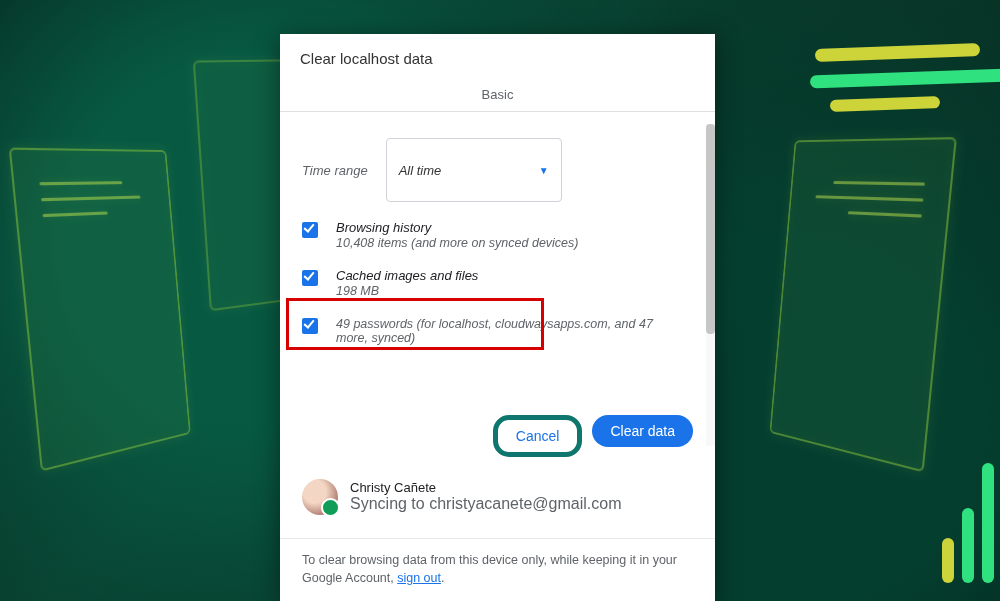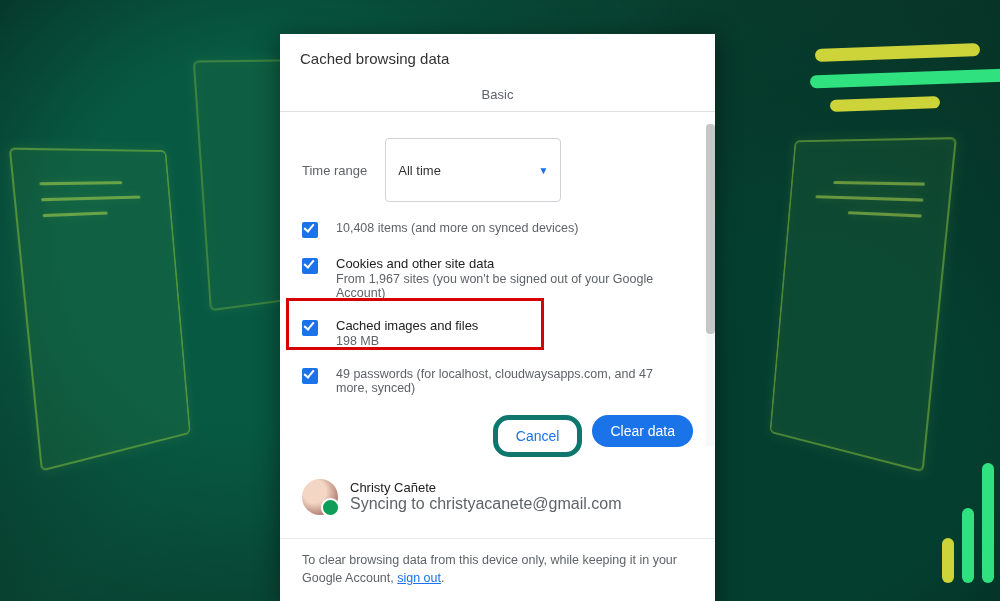--- a/index.html
+++ b/index.html
@@ -16,21 +16,21 @@
   .pane{position:absolute;border:2px solid #86c33b;border-radius:6px;opacity:.55;
         background:rgba(40,120,70,.18);filter:drop-shadow(0 0 4px rgba(134,195,59,.45));}
   .pane .ln{position:absolute;height:3px;background:#b7e04c;border-radius:2px;}
   
   .dialog{position:absolute;left:280px;top:34px;width:435px;height:567px;
           background:#fff;box-shadow:0 4px 24px rgba(0,0,0,.45);}
   .title{padding:16px 20px 10px;font-size:15px;color:#333;}
   .tabs{display:flex;border-bottom:1px solid #e0e0e0;}
   .tab{flex:1;text-align:center;padding:10px 0 9px;cursor:pointer;color:#5f6368;}
   .tab.active{color:#1a73e8;border-bottom:2px solid #1a73e8;font-weight:500;}
-  .scroll{position:absolute;left:0;right:19px;top:90px;height:322px;overflow:hidden;padding:0 22px;}
+  .scroll{position:absolute;left:0;right:19px;top:90px;height:322px;overflow:hidden;padding:0 22px;font-style:italic;}
   .scrollbar{position:absolute;right:0;top:90px;width:9px;height:322px;background:#f8f8f8;}
   .thumb{position:absolute;right:0;top:0;width:9px;height:210px;background:#c6c6c6;border-radius:4px;}
   .row{display:flex;align-items:center;margin:14px 0 2px;}
   .lbl{color:#5f6368;margin-right:18px;}
   .select{display:inline-flex;align-items:center;justify-content:space-between;
           width:150px;height:30px;padding:16px 12px;border:1px solid #cfd2d7;
           border-radius:4px;cursor:pointer;color:#333;}
   .select .caret{color:#1a73e8;font-size:10px;}
   .item{display:flex;align-items:flex-start;margin-top:18px;}
   .cb{flex:0 0 16px;height:16px;margin-top:2px;margin-right:18px;border-radius:2px;
@@ -77,51 +77,45 @@
 </div>
 <div class="pane" style="left:200px;top:60px;width:120px;height:240px;transform:perspective(650px) rotateY(18deg) rotateZ(-4deg);opacity:.4;"></div>
 <div class="pane" style="right:55px;top:140px;width:175px;height:310px;transform:perspective(600px) rotateY(-28deg) rotateZ(6deg);">
   <div class="ln" style="right:25px;top:40px;width:100px;"></div>
   <div class="ln" style="right:25px;top:55px;width:120px;"></div>
   <div class="ln" style="right:25px;top:70px;width:80px;"></div>
 </div>
 
 <div class="dialog">
 
-  <div class="title">Cached browsing data</div>
+  <div class="title">Clear localhost data</div>
 
   <div class="tabs">
     <div class="tab">Basic</div>
   </div>
 
   <div class="scroll">
 
     <div class="row">
       <span class="lbl">Time range</span>
       <div class="select">
         <span>All time</span>
         <span class="caret">▼</span>
       </div>
     </div>
 
     <div class="item">
       <div class="cb"></div>
       <div class="txt">
+        <div class="t1">Browsing history</div>
         <div class="t2">10,408 items (and more on synced devices)</div>
       </div>
     </div>
 
 
-    <div class="item">
-      <div class="cb"></div>
-      <div class="txt">
-        <div class="t1">Cookies and other site data</div>
-        <div class="t2">From 1,967 sites (you won't be signed out of your Google Account)</div>
-      </div>
-    </div>
 
     <div class="item">
       <div class="cb"></div>
       <div class="txt">
         <div class="t1">Cached images and files</div>
         <div class="t2">198 MB</div>
       </div>
     </div>
 
     <div class="item">

